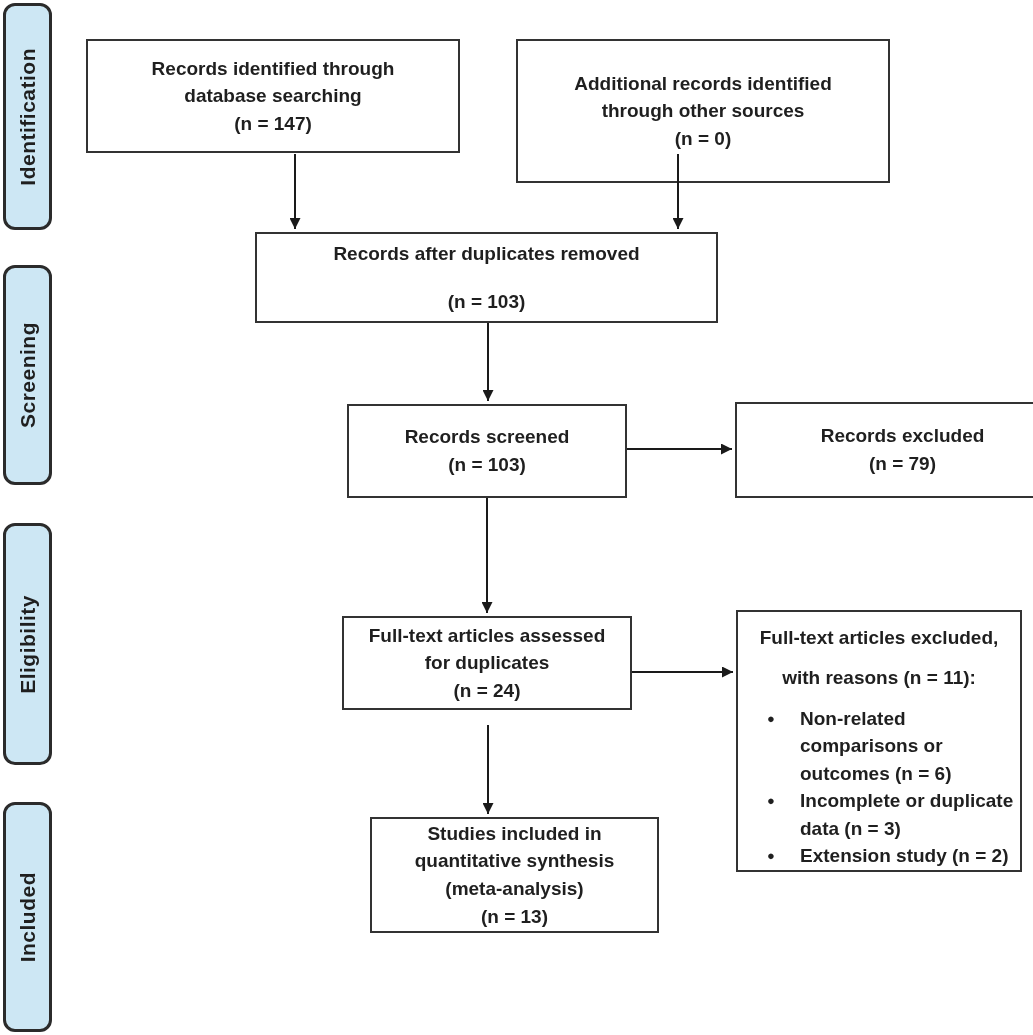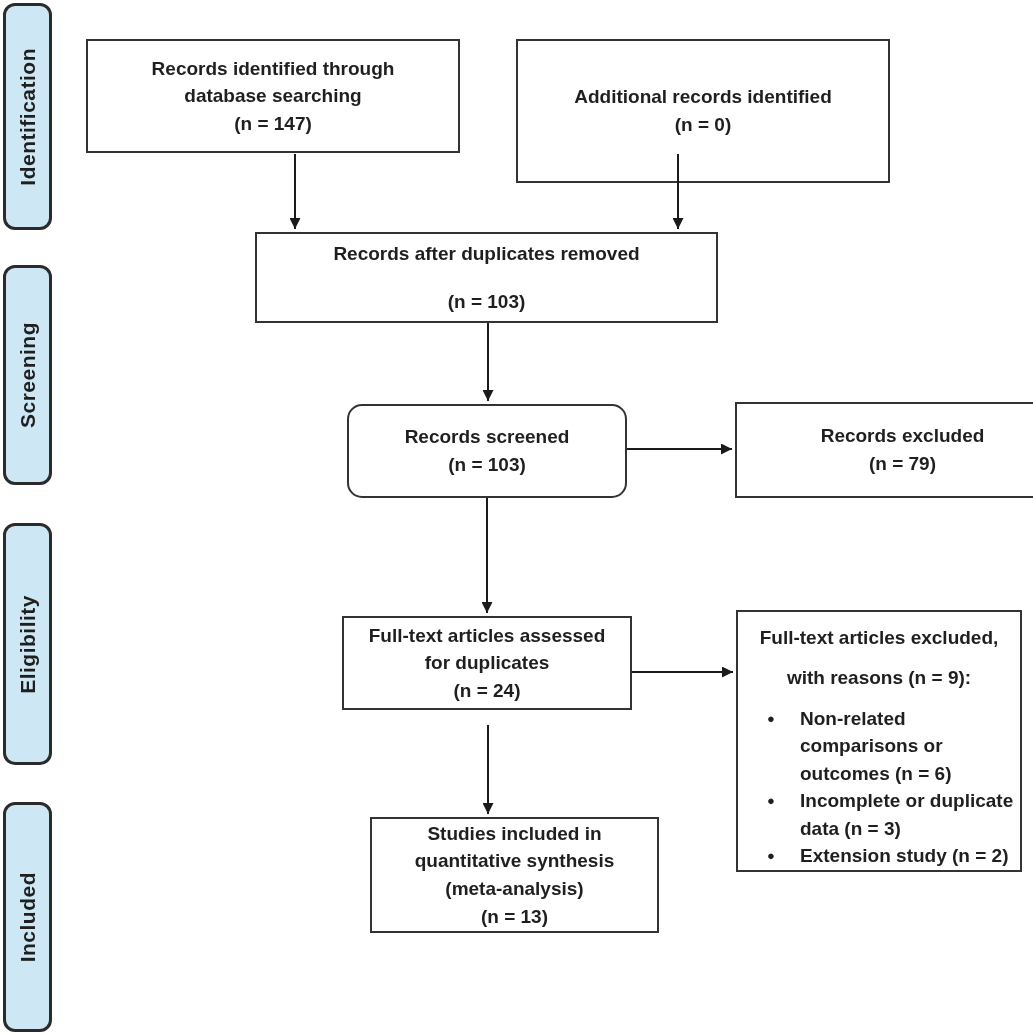--- a/index.html
+++ b/index.html
@@ -56,21 +56,21 @@
     flex-direction: column;
     justify-content: center;
     text-align: center;
     font-size: 19px;
     line-height: 1.45;
     font-weight: bold;
   }
   #box-identified        { left: 86px;  top: 39px;  width: 374px; height: 114px; }
   #box-additional        { left: 516px; top: 39px;  width: 374px; height: 144px; }
   #box-deduped           { left: 255px; top: 232px; width: 463px; height: 91px; gap: 20px;  }
-  #box-screened          { left: 347px; top: 404px; width: 280px; height: 94px; border-radius: 15px;  }
+  #box-screened          { left: 347px; top: 404px; width: 280px; height: 94px;  }
   #box-excluded          { left: 735px; top: 402px; width: 335px; height: 96px;  }
   #box-fulltext          { left: 342px; top: 616px; width: 290px; height: 94px; }
   #box-fulltext-excluded { left: 736px; top: 610px; width: 286px; height: 262px;
                            justify-content: space-between; padding-top: 12px; }
   #box-included          { left: 343px; top: 817px; width: 289px; height: 116px; margin-left: 27px; }
 
   
   .reasons { text-align: left; margin-top: 0; }
   .reason { display: flex; align-items: flex-start; }
   .reason .bullet {
@@ -110,20 +110,21 @@
   </div>
 
   <div class="box" id="box-identified">
     <div>Records identified through</div>
     <div>database searching</div>
     <div>(n = 147)</div>
   </div>
 
   <div class="box" id="box-additional">
     <div>Additional records identified</div>
+    <div>through other sources</div>
     <div>(n = 0)</div>
   </div>
 
   <div class="box" id="box-deduped">
     <div>Records after duplicates removed</div>
     <div>(n = 103)</div>
   </div>
 
   <div class="box" id="box-screened">
     <div>Records screened</div>
@@ -136,21 +137,21 @@
   </div>
 
   <div class="box" id="box-fulltext">
     <div>Full-text articles assessed</div>
     <div>for duplicates</div>
     <div>(n = 24)</div>
   </div>
 
   <div class="box" id="box-fulltext-excluded">
     <div>Full-text articles excluded,</div>
-    <div>with reasons (n = 9):</div>
+    <div>with reasons (n = 11):</div>
     <div class="reasons">
       <div class="reason">
         <span class="bullet">●</span>
         <span class="reason-text">
           <span>Non-related</span><br>
           <span>comparisons or</span><br>
           <span>outcomes (n = 6)</span>
         </span>
       </div>
       <div class="reason">

